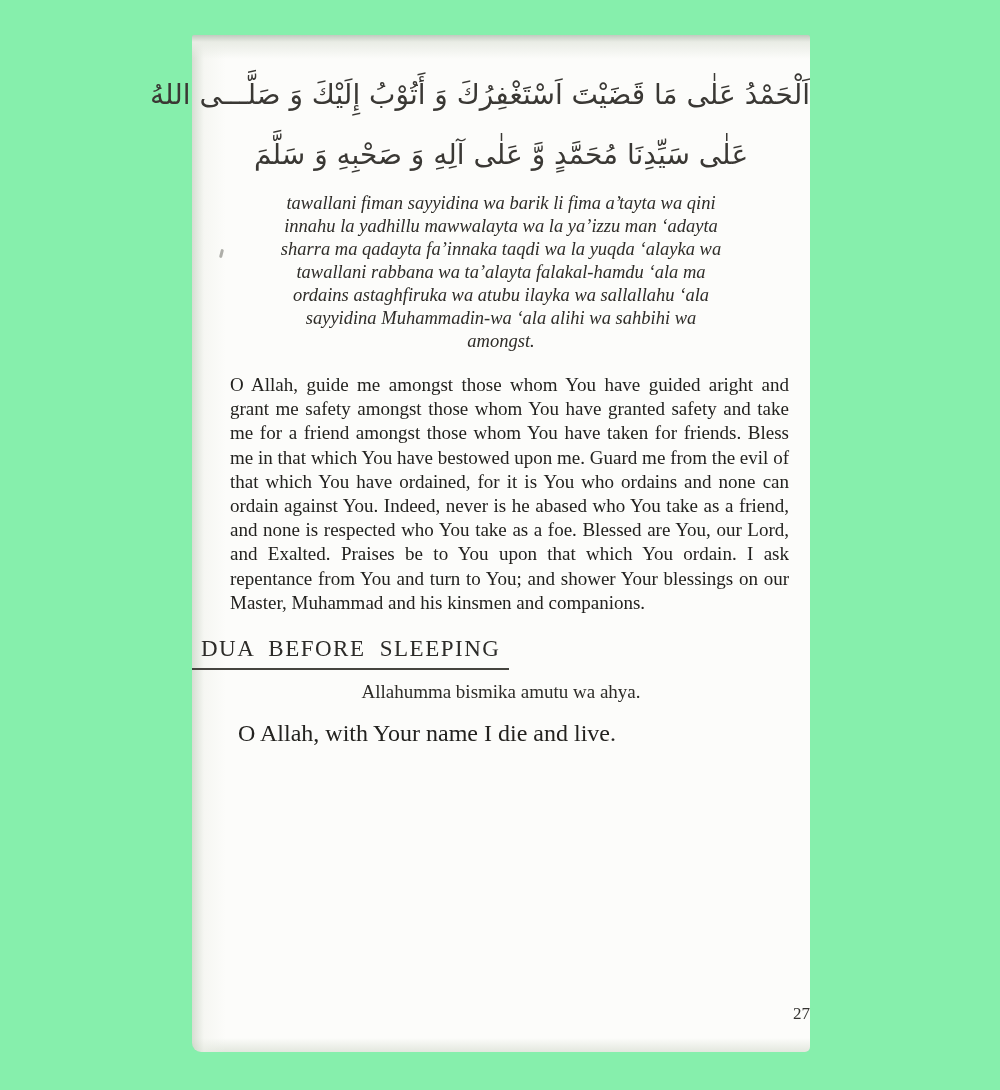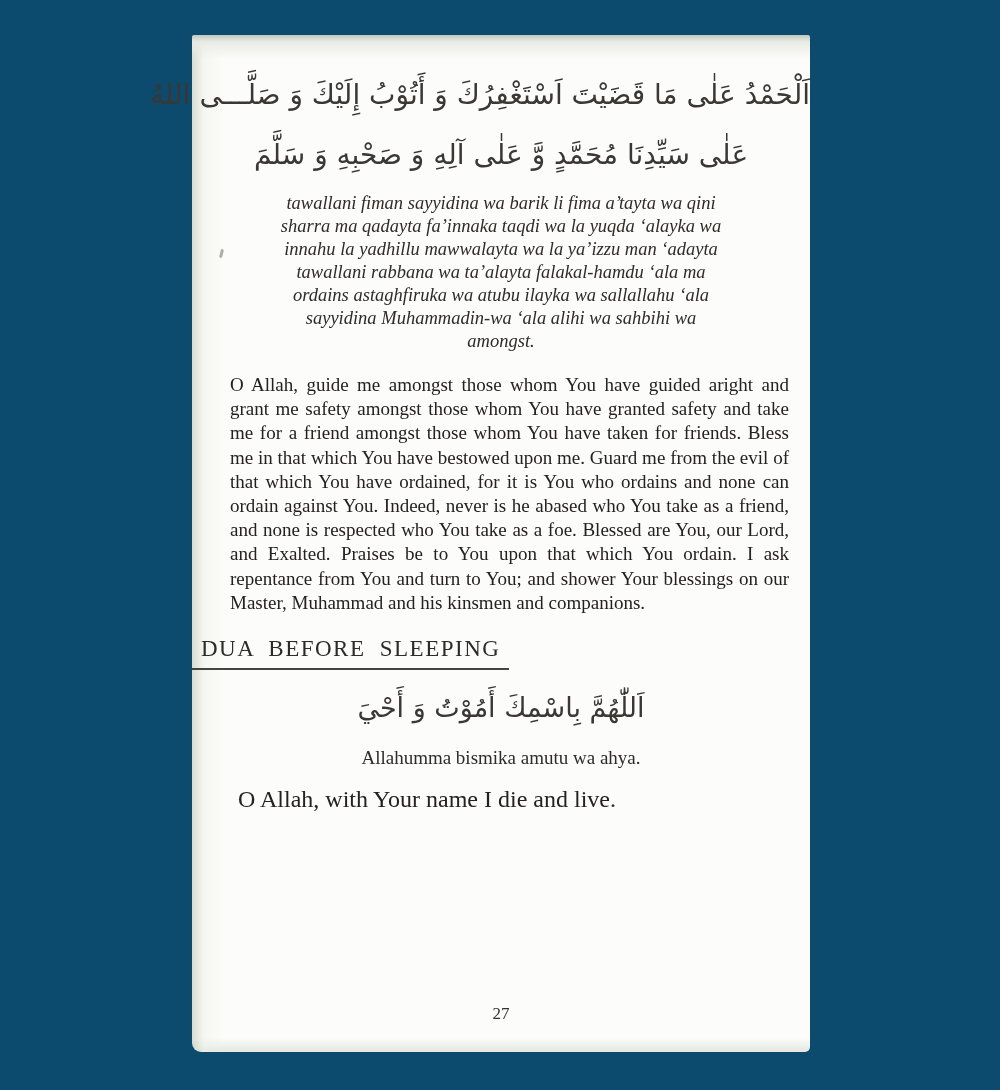--- a/index.html
+++ b/index.html
@@ -8,21 +8,21 @@
     width: 1000px;
     height: 1090px;
     background: #47704d;
     font-family: "Liberation Serif", serif;
     overflow: hidden;
   }
   .canvas {
     position: relative;
     width: 1000px;
     height: 1090px;
-    background: #0c4a6e;
+    background: #86efac;
   }
   .book-page {
     position: absolute;
     left: 192px;
     top: 35px;
     width: 618px;
     height: 1017px;
     background:
       linear-gradient(180deg, #c2cabf 0px, #e9ece5 7px, rgba(252,252,250,0) 24px),
       linear-gradient(90deg, rgba(196,205,190,0.65) 0px, rgba(238,240,233,0.45) 12px, rgba(255,255,255,0) 34px),
@@ -94,21 +94,21 @@
     text-align: left;
     font-size: 24px;
     line-height: 24px;
     color: #23221f;
   }
   .page-number {
     position: absolute;
     left: 0;
     right: 0;
     bottom: 28px;
-    text-align: center;
+    text-align: right;
     font-size: 17px;
     color: #33322f;
   }
   .scan-speck {
     position: absolute;
     left: 28px;
     top: 214px;
     width: 3px;
     height: 9px;
     background: #94948e;
@@ -123,35 +123,34 @@
 <div class="canvas">
   <div class="book-page">
 
     <div class="arabic-block">
       <div class="arabic-line" dir="rtl">اَلْحَمْدُ عَلٰى مَا قَضَيْتَ اَسْتَغْفِرُكَ وَ أَتُوْبُ إِلَيْكَ وَ صَلَّـــى اللهُ</div>
       <div class="arabic-line" dir="rtl">عَلٰى سَيِّدِنَا مُحَمَّدٍ وَّ عَلٰى آلِهِ وَ صَحْبِهِ وَ سَلَّمَ</div>
     </div>
 
     <div class="translit-block">
       <div class="translit-line">tawallani fiman sayyidina wa barik li fima a’tayta wa qini</div>
+      <div class="translit-line">innahu la yadhillu mawwalayta wa la ya’izzu man ‘adayta</div>
       <div class="translit-line">sharra ma qadayta fa’innaka taqdi wa la yuqda ‘alayka wa</div>
-      <div class="translit-line">innahu la yadhillu mawwalayta wa la ya’izzu man ‘adayta</div>
       <div class="translit-line">tawallani rabbana wa ta’alayta falakal-hamdu ‘ala ma</div>
       <div class="translit-line">ordains astaghfiruka wa atubu ilayka wa sallallahu ‘ala</div>
       <div class="translit-line">sayyidina Muhammadin-wa ‘ala alihi wa sahbihi wa</div>
       <div class="translit-line">amongst.</div>
     </div>
 
     <p class="translation">O Allah, guide me amongst those whom You have guided aright and grant me safety amongst those whom You have granted safety and take me for a friend amongst those whom You have taken for friends. Bless me in that which You have bestowed upon me. Guard me from the evil of that which You have ordained, for it is You who ordains and none can ordain against You. Indeed, never is he abased who You take as a friend, and none is respected who You take as a foe. Blessed are You, our Lord, and Exalted. Praises be to You upon that which You ordain. I ask repentance from You and turn to You; and shower Your blessings on our Master, Muhammad and his kinsmen and companions.</p>
 
     <div class="heading-wrap">
       <span class="section-heading">DUA BEFORE SLEEPING</span>
     </div>
 
-    <div class="arabic-single" dir="rtl">اَللّٰهُمَّ بِاسْمِكَ أَمُوْتُ وَ أَحْيَ</div>
 
     <div class="translit-single">Allahumma bismika amutu wa ahya.</div>
 
     <p class="translation-short">O Allah, with Your name I die and live.</p>
 
     <div class="page-number">27</div>
 
     <div class="scan-speck"></div>
   </div>
 </div>

